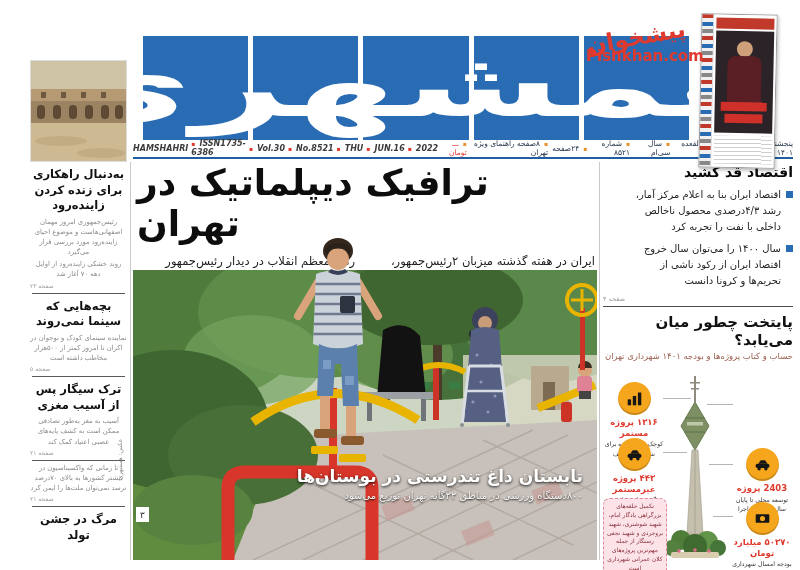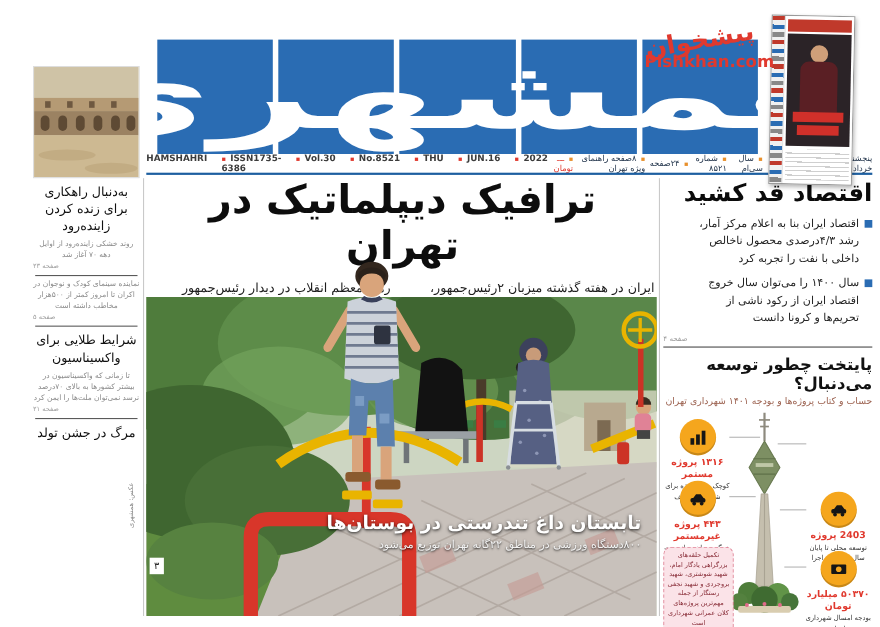--- a/index.html
+++ b/index.html
@@ -35,32 +35,32 @@
   .thumb-torso{position:absolute;left:50%;top:25px;width:34px;height:46px;margin-left:-17px;
         border-radius:8px 8px 0 0;background:#5a1f24;}
   .thumb-band1{position:absolute;left:6px;right:6px;bottom:22px;height:9px;background:#d0302a;}
   .thumb-band2{position:absolute;left:10px;right:10px;bottom:10px;height:9px;background:#d0302a;}
   .thumb-foot{position:absolute;left:2px;right:2px;bottom:3px;height:28px;
         background:repeating-linear-gradient(#fff 0 3px,#cfcfcf 3px 4px);}
 
   
   .infoline{position:absolute;left:133px;width:660px;top:142px;height:12px;display:flex;
         justify-content:space-between;align-items:center;}
-  .latin{display:flex;gap:13px;font-size:8px;font-weight:bold;color:#3c3c3c;}
+  .latin{display:flex;gap:3px;align-items:center;font-size:8px;font-weight:bold;color:#3c3c3c;font-style:italic;}
   .latin span:not(:first-child)::before{content:"▪";color:#e0392e;font-size:6px;margin-right:4px;}
   .persianline{display:flex;direction:rtl;gap:4px;align-items:center;font-size:7.5px;color:#24364d;}
   .persianline span:not(:first-child)::before{content:"▪";color:#e8902c;font-size:6px;margin-left:4px;}
   .persianline .price{color:#e0392e;}
   .masthead-rule{position:absolute;left:133px;width:660px;top:157px;height:2px;background:#1d5fa0;}
 
   .vline{position:absolute;top:162px;bottom:10px;width:1px;background:#c9c9c9;}
 
   
   .lead{position:absolute;left:137px;top:162px;width:458px;}
-  .lead h1{margin:0;font-size:36px;font-weight:bold;color:#0d0d0d;text-align:center;direction:rtl;}
+  .lead h1{margin:0;font-size:36px;font-weight:bold;color:#0d0d0d;text-align:left;direction:rtl;}
   .decks{display:flex;direction:rtl;gap:22px;margin-top:9px;}
   .deck{flex:1;font-size:11.5px;line-height:1.55;color:#1c1c1c;text-align:right;direction:rtl;}
   .lead-page{font-size:6.5px;color:#8a8a8a;text-align:left;margin-top:3px;}
   .lead-rule{height:1px;background:#6a6a6a;margin-top:2px;}
 
   
   .photo{position:absolute;left:133px;top:270px;width:464px;height:255px;overflow:visible;}
   .photo .scene{position:absolute;left:0;top:0;z-index:1;}
   .boy{position:absolute;left:150px;top:-34px;z-index:2;}
   .upipe{position:absolute;left:0;top:0;z-index:3;pointer-events:none;}
@@ -68,46 +68,46 @@
   .caption .ct{font-size:17px;font-weight:bold;color:#fff;text-shadow:0 1px 3px rgba(0,0,0,.9);}
   .caption .cs{font-size:10px;font-weight:normal;color:#f3f3f3;margin-top:4px;
         text-shadow:0 1px 2px rgba(0,0,0,.9);}
   .photo-badge{position:absolute;left:3px;bottom:3px;width:13px;height:15px;background:#fff;
         color:#222;font-size:9px;display:flex;align-items:center;justify-content:center;z-index:4;}
   .photo-credit{position:absolute;left:-10px;bottom:45px;transform:rotate(-90deg);
         transform-origin:left bottom;font-size:6px;color:#8a8a8a;white-space:nowrap;z-index:4;}
 
   
   .rcol{position:absolute;left:603px;top:164px;width:190px;}
-  .eco-title{margin:0 0 7px;font-size:22px;font-weight:bold;color:#0b0b0b;text-align:right;direction:rtl;}
+  .eco-title{margin:0 0 7px;font-size:14px;font-weight:bold;color:#0b0b0b;text-align:right;direction:rtl;}
   .bullet{display:flex;direction:rtl;gap:5px;margin-bottom:6px;margin-left:26px;}
   .bullet .bsq{width:7px;height:7px;background:#2a6cb3;flex:none;margin-top:4px;}
   .bullet p{margin:0;font-size:10px;line-height:1.6;color:#222;text-align:right;}
   .page-note{font-size:6.5px;color:#9a9a9a;text-align:left;}
   .rrule{height:1px;background:#4a4a4a;margin:3px 0 6px;}
 
   .dev-title{margin:2px 0 2px;font-size:15px;font-weight:bold;color:#111;text-align:right;direction:rtl;}
-  .dev-sub{font-size:8.5px;color:#9c6250;text-align:right;direction:rtl;margin-bottom:5px;}
+  .dev-sub{font-size:8.5px;color:#9c6250;text-align:right;direction:rtl;margin-bottom:15px;}
   .infographic{position:relative;height:192px;}
   .tower{position:absolute;left:60px;top:0;}
   .conn{position:absolute;height:1px;background:#b5b5b5;}
   .stat{position:absolute;width:62px;text-align:center;}
   .icon-circle{width:33px;height:33px;border-radius:50%;background:#f5a61d;margin:0 auto;
         display:flex;align-items:center;justify-content:center;
         box-shadow:inset 0 -2px 0 rgba(0,0,0,.18);}
   .stat .val{color:#e0392e;font-weight:bold;font-size:8.5px;margin-top:2px;direction:rtl;line-height:1.25;}
   .stat .desc{font-size:6.2px;color:#333;line-height:1.5;direction:rtl;margin-top:1px;}
   .dev-note{position:absolute;left:0;top:122px;width:58px;background:#fbe3e8;
         border:1px dashed #e0879a;border-radius:7px;padding:3px 2px;font-size:5.9px;line-height:1.5;
         color:#872a35;direction:rtl;text-align:center;}
 
   
   .sidebar{position:absolute;left:30px;top:60px;width:97px;}
   .side-img{display:block;border:1px solid #ddd;}
-  .sart h3{margin:5px 0 3px;font-size:11.5px;line-height:1.35;font-weight:normal;color:#101010;
+  .sart h3{margin:5px 0 3px;font-size:11.5px;line-height:1.35;font-weight:bold;color:#101010;
         text-align:center;direction:rtl;}
   .sart .sbody{font-size:6.8px;line-height:1.5;color:#8a8a8a;direction:rtl;text-align:center;margin:0 0 2px;}
   .sart .spage{font-size:6px;color:#9a9a9a;text-align:left;margin-top:2px;}
   .srule{height:1px;background:#5a5a5a;margin:4px 2px 2px;}
 </style>
 </head>
 <body>
 
 <div class="page">
 
@@ -307,21 +307,21 @@
       <span class="bsq"></span>
       <p>اقتصاد ایران بنا به اعلام مرکز آمار، رشد ۴/۳درصدی محصول ناخالص داخلی با نفت را تجربه کرد</p>
     </div>
     <div class="bullet">
       <span class="bsq"></span>
       <p>سال ۱۴۰۰ را می‌توان سال خروج اقتصاد ایران از رکود ناشی از تحریم‌ها و کرونا دانست</p>
     </div>
     <div class="page-note">صفحه ۴</div>
     <div class="rrule"></div>
 
-    <h3 class="dev-title">پایتخت چطور توسعه می‌دنبال؟</h3>
+    <h3 class="dev-title">پایتخت چطور میان می‌یابد؟</h3>
     <div class="dev-sub">حساب و کتاب پروژه‌ها و بودجه ۱۴۰۱ شهرداری تهران</div>
 
     <div class="infographic">
       <svg class="tower" width="64" height="184" viewBox="0 0 64 184">
         <rect x="31" y="0" width="2" height="26" fill="#8e8a7e"></rect>
         <rect x="27" y="6" width="10" height="1.5" fill="#8e8a7e"></rect>
         <rect x="28" y="12" width="8" height="1.5" fill="#8e8a7e"></rect>
         <polygon points="32,26 46,50 32,74 18,50" fill="#7d8f63" stroke="#6a7b52"></polygon>
         <rect x="24" y="46" width="16" height="3.5" fill="#cfd6b8" opacity="0.8"></rect>
         <line x1="22" y1="42" x2="42" y2="42" stroke="#5f7048"></line>
@@ -420,34 +420,41 @@
       <rect x="30" y="31" width="5" height="6" fill="#6e5840"></rect>
       <rect x="50" y="31" width="5" height="6" fill="#6e5840"></rect>
       <rect x="70" y="31" width="5" height="6" fill="#6e5840"></rect>
       <rect x="0" y="62" width="95" height="38" fill="#cdb992"></rect>
       <ellipse cx="30" cy="80" rx="26" ry="5" fill="#c2ac83"></ellipse>
       <ellipse cx="70" cy="92" rx="24" ry="5" fill="#c2ac83"></ellipse>
     </svg>
 
     <div class="sart">
       <h3>به‌دنبال راهکاری برای زنده کردن زاینده‌رود</h3>
+      <p class="sbody">رئیس‌جمهوری امروز مهمان اصفهانی‌هاست و موضوع احیای زاینده‌رود مورد بررسی قرار می‌گیرد</p>
       <p class="sbody">روند خشکی زاینده‌رود از اوایل دهه ۷۰ آغاز شد</p>
       <div class="spage">صفحه ۲۳</div>
       <div class="srule"></div>
     </div>
 
     <div class="sart">
+      <h3>بچه‌هایی که سینما نمی‌روند</h3>
       <p class="sbody">نماینده سینمای کودک و نوجوان در اکران تا امروز کمتر از ۵۰۰هزار مخاطب داشته است</p>
       <div class="spage">صفحه ۵</div>
       <div class="srule"></div>
     </div>
 
-
     <div class="sart">
-      <h3>شرایط طلایی برای واکسیناسیون</h3>
+      <h3>ترک سیگار پس از آسیب مغزی</h3>
+      <p class="sbody">آسیب به مغز به‌طور تصادفی ممکن است به کشف پایه‌های عصبی اعتیاد کمک کند</p>
+      <div class="spage">صفحه ۲۱</div>
+      <div class="srule"></div>
+    </div>
+
+    <div class="sart">
       <p class="sbody">تا زمانی که واکسیناسیون در بیشتر کشورها به بالای ۷۰درصد نرسد نمی‌توان ملت‌ها را ایمن کرد</p>
       <div class="spage">صفحه ۲۱</div>
       <div class="srule"></div>
     </div>
 
     <div class="sart">
       <h3>مرگ در جشن تولد</h3>
 
     </div>
   </div>

